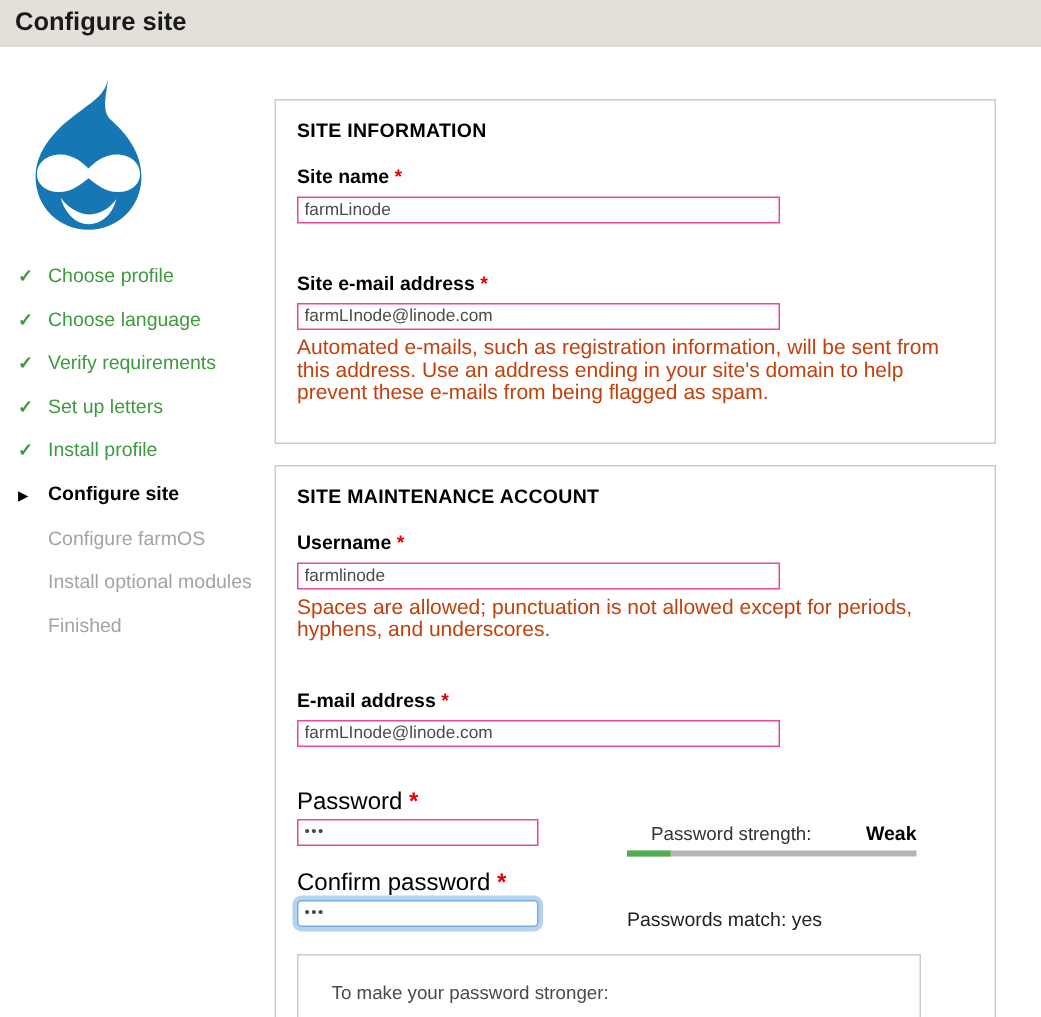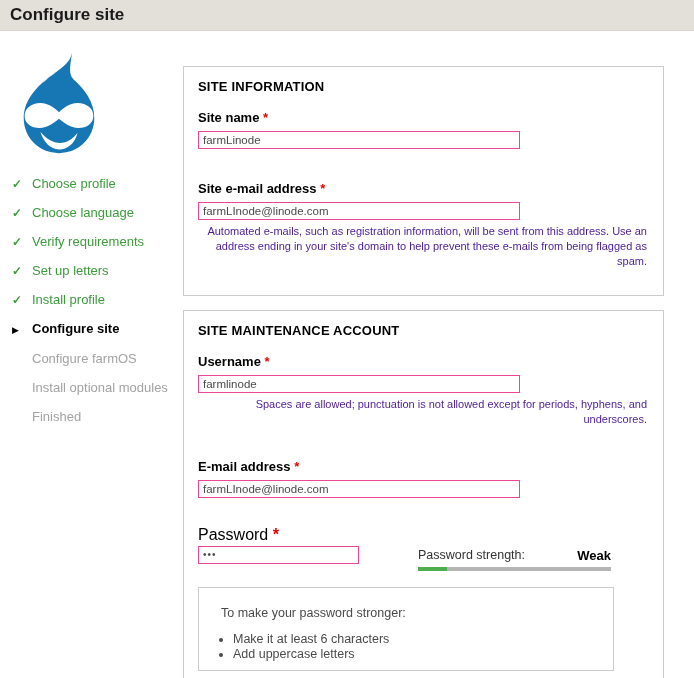--- a/index.html
+++ b/index.html
@@ -57,30 +57,29 @@
   }
   input.pw { width: 161px; letter-spacing: 1px; font-size: 10px; }
   input.focused {
     border: 1px solid #79aede;
     border-radius: 3px;
     box-shadow: 0 0 0 3px rgba(120,175,225,.55);
     outline: none;
   }
   .description {
     margin-top: 4px;
-    font-size: 11px; line-height: 15px; color: #4c1d95;
+    font-size: 14px; line-height: 15px; color: #c2410c;
     max-width: 455px;
-    text-align: right;
   }
   
   .pw-row { display: flex; margin-top: 28px; }
   .pw-row.second { margin-top: 9px; }
   .pw-left { width: 220px; flex: none; }
   .pw-right { flex: none; width: 193px; }
-  .strength-head { display: flex; justify-content: space-between; align-items: flex-start; margin-top: 22px; }
+  .strength-head { display: flex; justify-content: space-between; align-items: center; margin-top: 22px; margin-left: 16px; }
   .strength-label { font-size: 12.5px; color: #333; }
   .strength-level { font-size: 13px; font-weight: bold; color: #000; }
   .strength-bar { margin-top: 4px; height: 4px; background: var(--strength-track); }
   .strength-fill { height: 4px; background: var(--strength-bar-green); width: 15%; }
   .match-text { margin-top: 25px; font-size: 13px; color: #222; }
   
   .tips {
     margin-top: 16px; width: 416px;
     border: 1px solid var(--border-gray);
     padding: 6px 10px 8px 10px;
@@ -208,20 +207,32 @@
             <div class="strength-head">
               <span class="strength-label">Password strength:</span>
               <span class="strength-level">Weak</span>
             </div>
             <div class="strength-bar">
               <div class="strength-fill"></div>
             </div>
           </div>
         </div>
 
+        <div class="pw-row second">
+          <div class="pw-left">
+            <label>
+              <span>Confirm password</span>
+              <span class="req">*</span>
+            </label>
+            <input class="text pw focused" type="text" value="•••" style="">
+          </div>
+          <div class="pw-right">
+            <div class="match-text">Passwords match: yes</div>
+          </div>
+        </div>
 
         <div class="tips">
           <div class="tips-title">To make your password stronger:</div>
           <ul>
             <li>Make it at least 6 characters</li>
             <li>Add uppercase letters</li>
 
           </ul>
         </div>
       </section>

